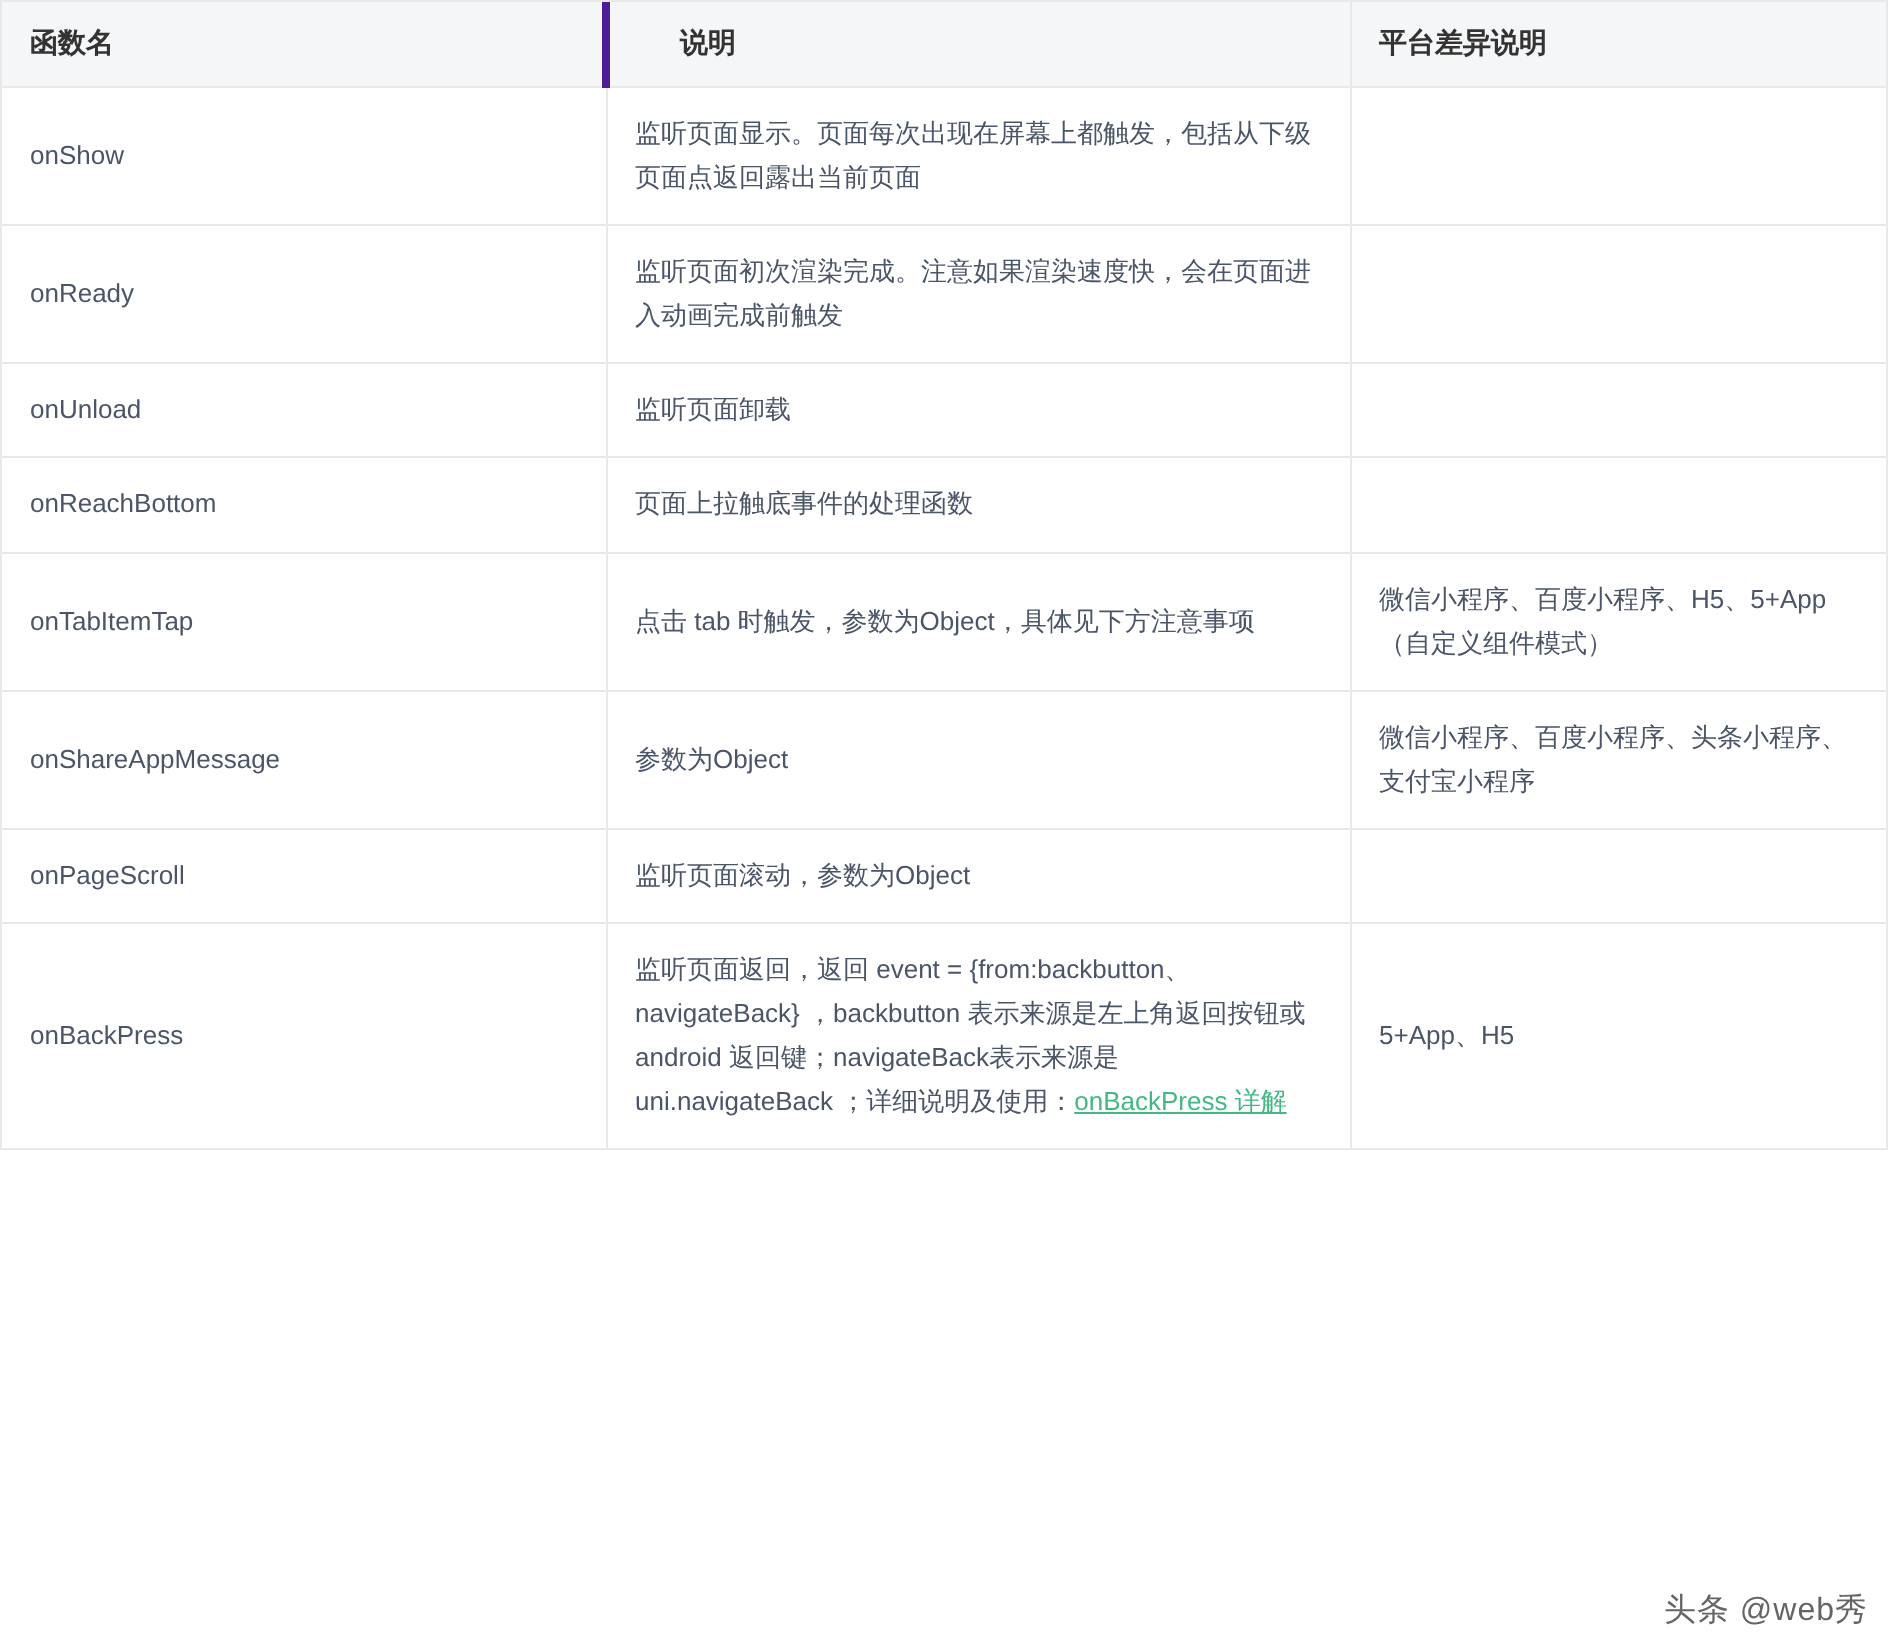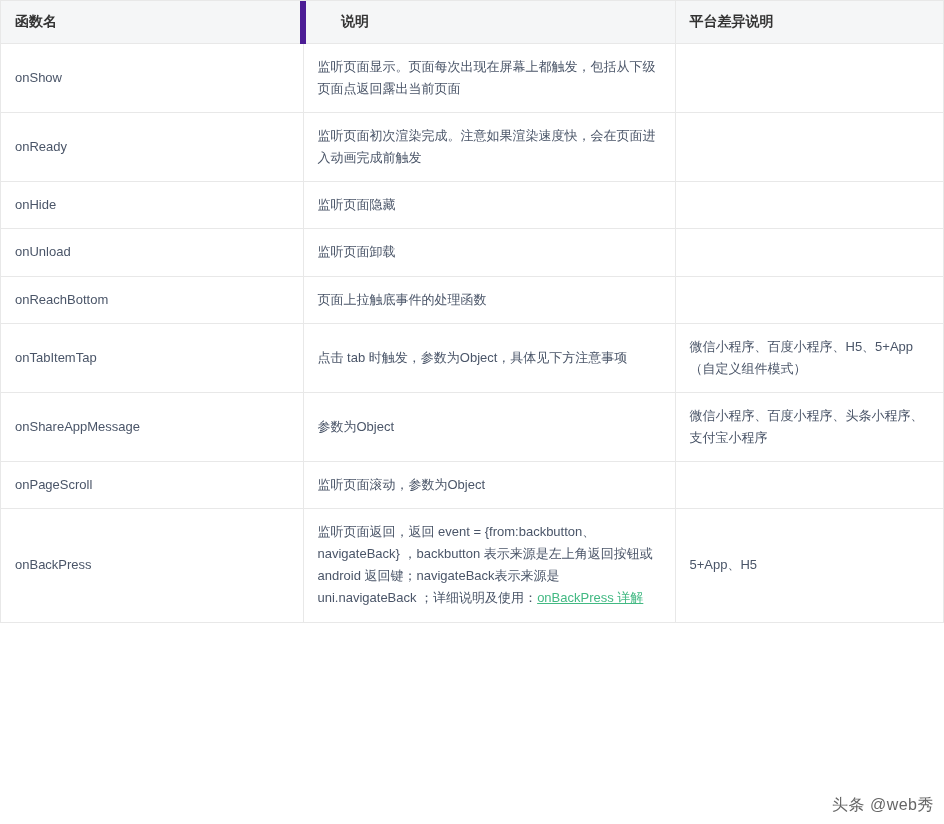--- a/index.html
+++ b/index.html
@@ -33,21 +33,21 @@
       font-weight: 600;
       font-size: 14px;
       color: #333333;
       border-bottom: 1px solid #e8e8e8;
     }
     th:first-child {
       width: 302px;
     }
     th:nth-child(2) {
       width: 372px;
-      border-left: 6px solid #4c1d95;
+      border-left: 4px solid #4c1d95;
       padding-left: 35px;
     }
     th:nth-child(3) {
       border-left: 1px solid #e8e8e8;
     }
     td {
       padding: 12px 14px;
       font-size: 13px;
       color: #4a5568;
       line-height: 1.7;
@@ -101,25 +101,20 @@
           <td class="func-name">onShow</td>
           <td><span>监听页面显示。页面每次出现在屏幕上都触发，包括从下级页面点返回露出当前页面</span></td>
           <td></td>
         </tr>
         <tr>
           <td class="func-name">onReady</td>
           <td><span>监听页面初次渲染完成。注意如果渲染速度快，会在页面进入动画完成前触发</span></td>
           <td></td>
         </tr>
         <tr>
-          <td class="func-name">onHide</td>
-          <td><span>监听页面隐藏</span></td>
-          <td></td>
-        </tr>
-        <tr>
           <td class="func-name">onUnload</td>
           <td><span>监听页面卸载</span></td>
           <td></td>
         </tr>
         <tr>
           <td class="func-name">onReachBottom</td>
           <td><span>页面上拉触底事件的处理函数</span></td>
           <td></td>
         </tr>
         <tr>

